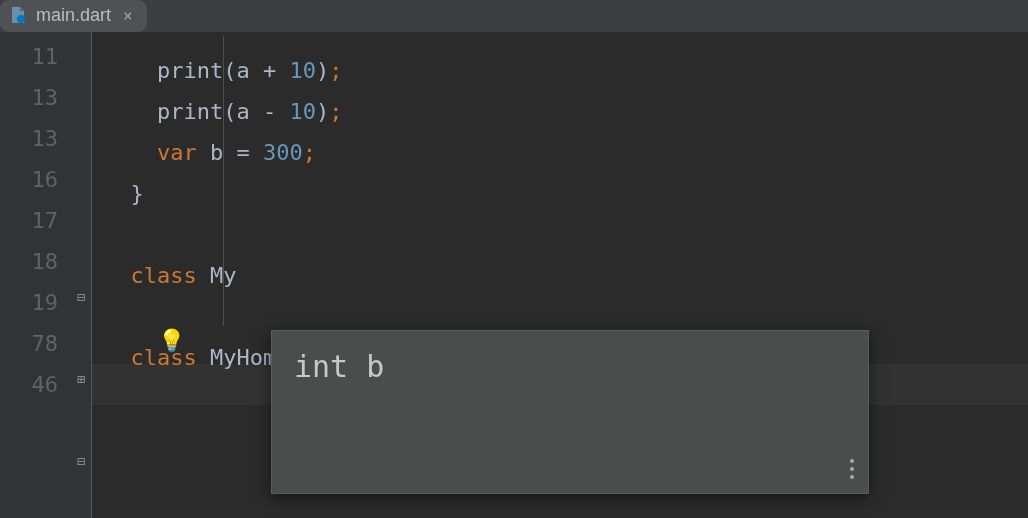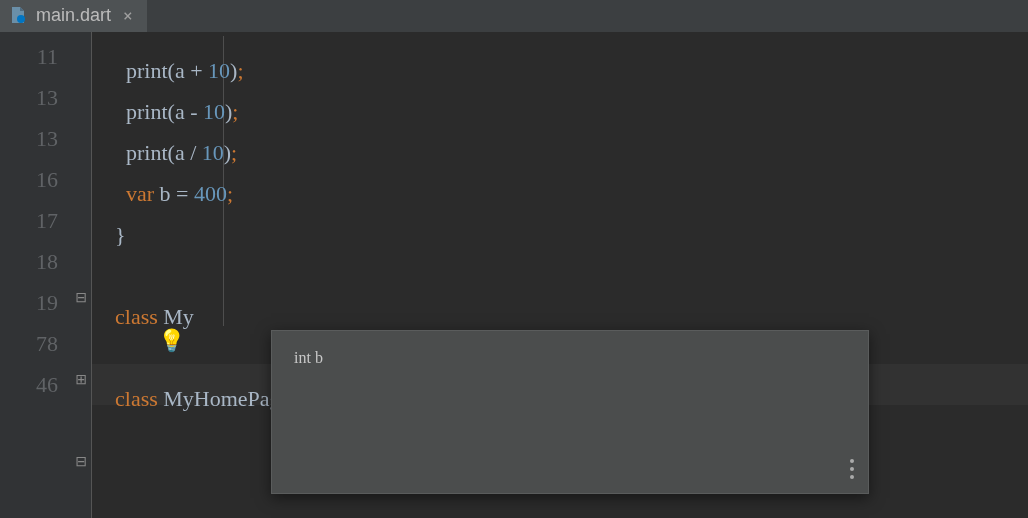--- a/index.html
+++ b/index.html
@@ -19,20 +19,21 @@
       display: flex;
       align-items: stretch;
     }
     .tab {
       background: #4e5254;
       display: flex;
       align-items: center;
       padding: 0 10px 0 8px;
       gap: 8px;
       border-bottom: 2px solid #4e5254;
+      border-radius: 9px;
     }
     .file-icon {
       width: 20px;
       height: 20px;
       display: inline-flex;
       align-items: center;
       justify-content: center;
     }
     .tab-label {
       color: #bbbbbb;
@@ -42,21 +43,20 @@
     .close-icon {
       color: #a0a0a0;
       font-size: 16px;
       cursor: pointer;
       padding: 0 4px;
     }
     .editor {
       display: flex;
       height: calc(100% - 32px);
       position: relative;
-      font-family: Liberation Serif, serif;
     }
     .gutter {
       width: 72px;
       background: #313335;
       padding-top: 4px;
     }
     .line-no {
       text-align: right;
       padding-right: 14px;
       color: #606366;
@@ -126,21 +126,21 @@
       position: absolute;
       left: 271px;
       top: 298px;
       width: 598px;
       height: 164px;
       background: #4b4d4d;
       border: 1px solid #5a5c5c;
       box-shadow: 0 4px 14px rgba(0,0,0,0.5);
       padding: 18px 22px;
       color: #c8c8c8;
-      font-size: 16px;
+      font-size: 30px;
       z-index: 5;
     }
     .tooltip-line1 { margin-bottom: 26px; }
     .tooltip-more {
       position: absolute;
       right: 14px;
       bottom: 14px;
       color: #aaa;
       font-size: 20px;
       line-height: 6px;
@@ -186,22 +186,21 @@
     <div class="fold-mark" style="top:258px">⊟</div>
     <div class="fold-mark" style="top:340px">⊞</div>
     <div class="fold-mark" style="top:422px">⊟</div>
   </div>
   <div class="code-col">
     <div class="highlight-line"></div>
     <div class="vline"></div>
 
     <div class="code-line"><span>    </span><span class="fn">print</span><span class="punct">(</span><span class="ident">a</span><span class="punct"> + </span><span class="num">10</span><span class="punct">)</span><span class="kw">;</span></div>
     <div class="code-line"><span>    </span><span class="fn">print</span><span class="punct">(</span><span class="ident">a</span><span class="punct"> - </span><span class="num">10</span><span class="punct">)</span><span class="kw">;</span></div>
-    <div class="code-line"><span>    </span><span class="fn">print</span><span class="punct">(</span><span class="ident">a</span><span class="punct"> / </span><span class="num">10</span><span class="punct">)</span><span class="kw">;</span></div>
-    <div class="code-line"><span>    </span><span class="kw">var</span><span class="ident"> b </span><span class="punct">=</span><span> </span><span class="num">400</span><span class="kw">;</span></div>
+    <div class="code-line"><span>    </span><span class="kw">var</span><span class="ident"> b </span><span class="punct">=</span><span> </span><span class="num">300</span><span class="kw">;</span></div>
     <div class="code-line"><span>  </span><span class="punct">}</span></div>
     <div class="code-line"></div>
     <div class="code-line"><span>  </span><span class="kw">class</span><span class="ident"> My</span></div>
     <div class="code-line"></div>
     <div class="code-line"><span>  </span><span class="kw">class</span><span class="ident"> MyHomePage </span><span class="kw">extends</span><span class="ident"> StatefulWidget </span><span class="punct">{</span></div>
 
     <div class="bulb">💡</div>
   </div>
 
   <div class="tooltip">

